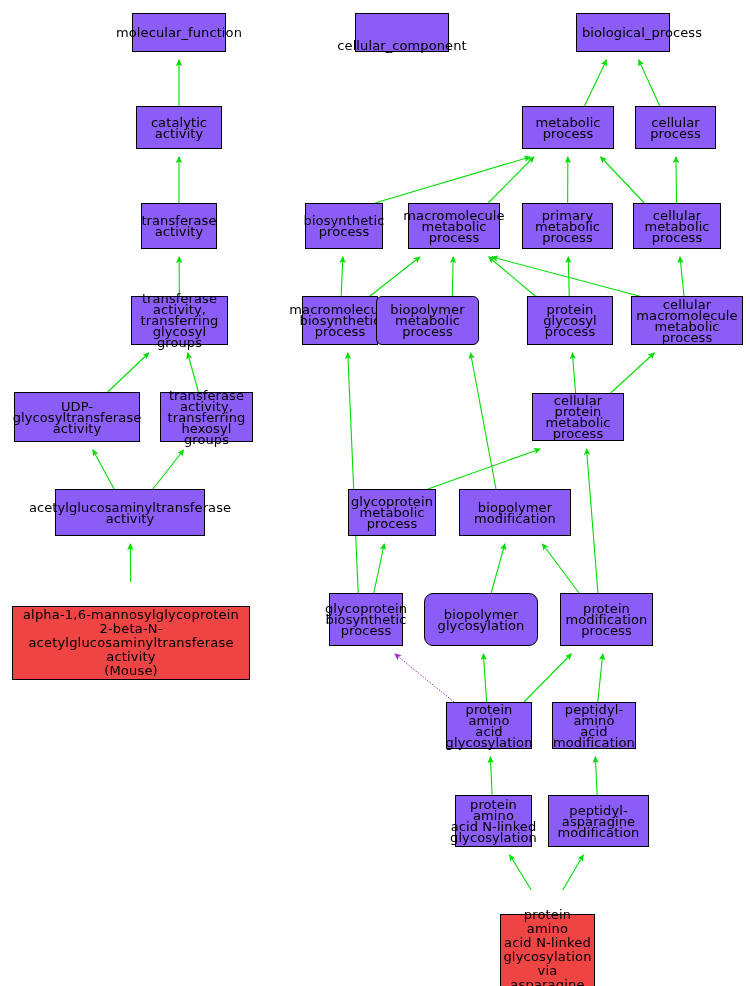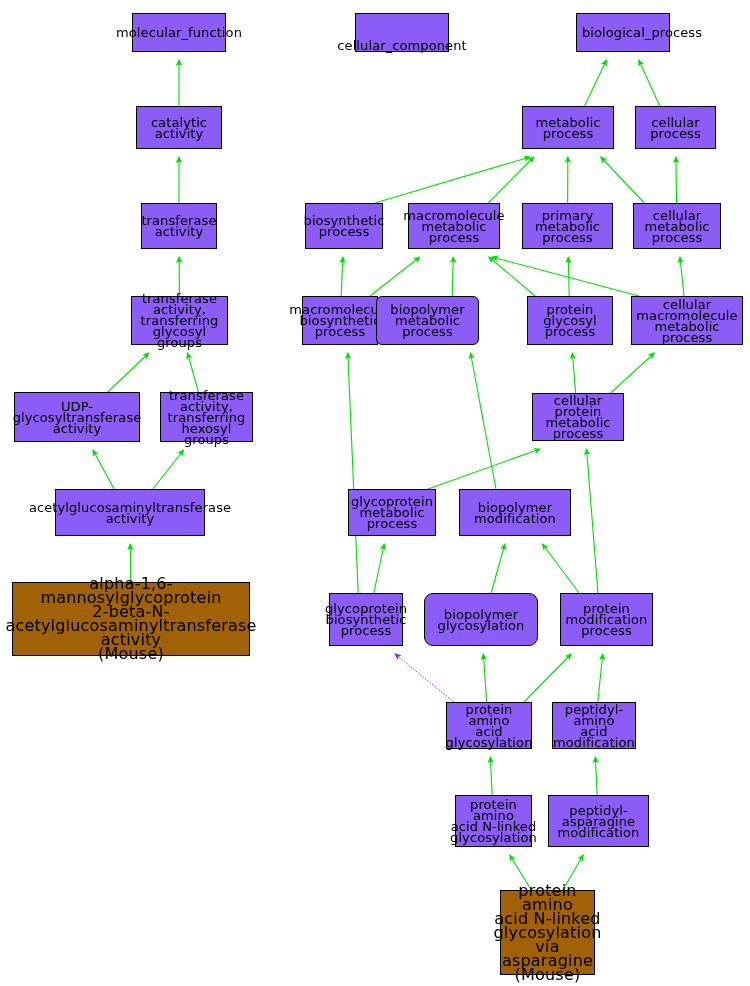--- a/index.html
+++ b/index.html
@@ -33,24 +33,25 @@
     justify-content: center;
     text-align: center;
     color: #000000;
     font-size: 13px;
     line-height: 11px;
     letter-spacing: 0.1px;
     white-space: pre-line;
     z-index: 2;
   }
   .node.highlight {
-    background: #a16207;
-    font-size: 16px;
+    background: #ef4444;
+    font-size: 13px;
     line-height: 14px;
     letter-spacing: 0.2px;
+    margin-top: 24px;
   }
 </style>
 </head>
 <body>
 
 <div id="canvas">
   <svg id="edge-layer" viewBox="0 0 750 986">
       <defs>
         <marker id="arrow-is-a" markerWidth="7" markerHeight="7" refX="6" refY="3.2" orient="auto" markerUnits="userSpaceOnUse">
           <path d="M0,0 L7,3.2 L0,6.4 L1.6,3.2 Z" fill="#00dd00"></path>

